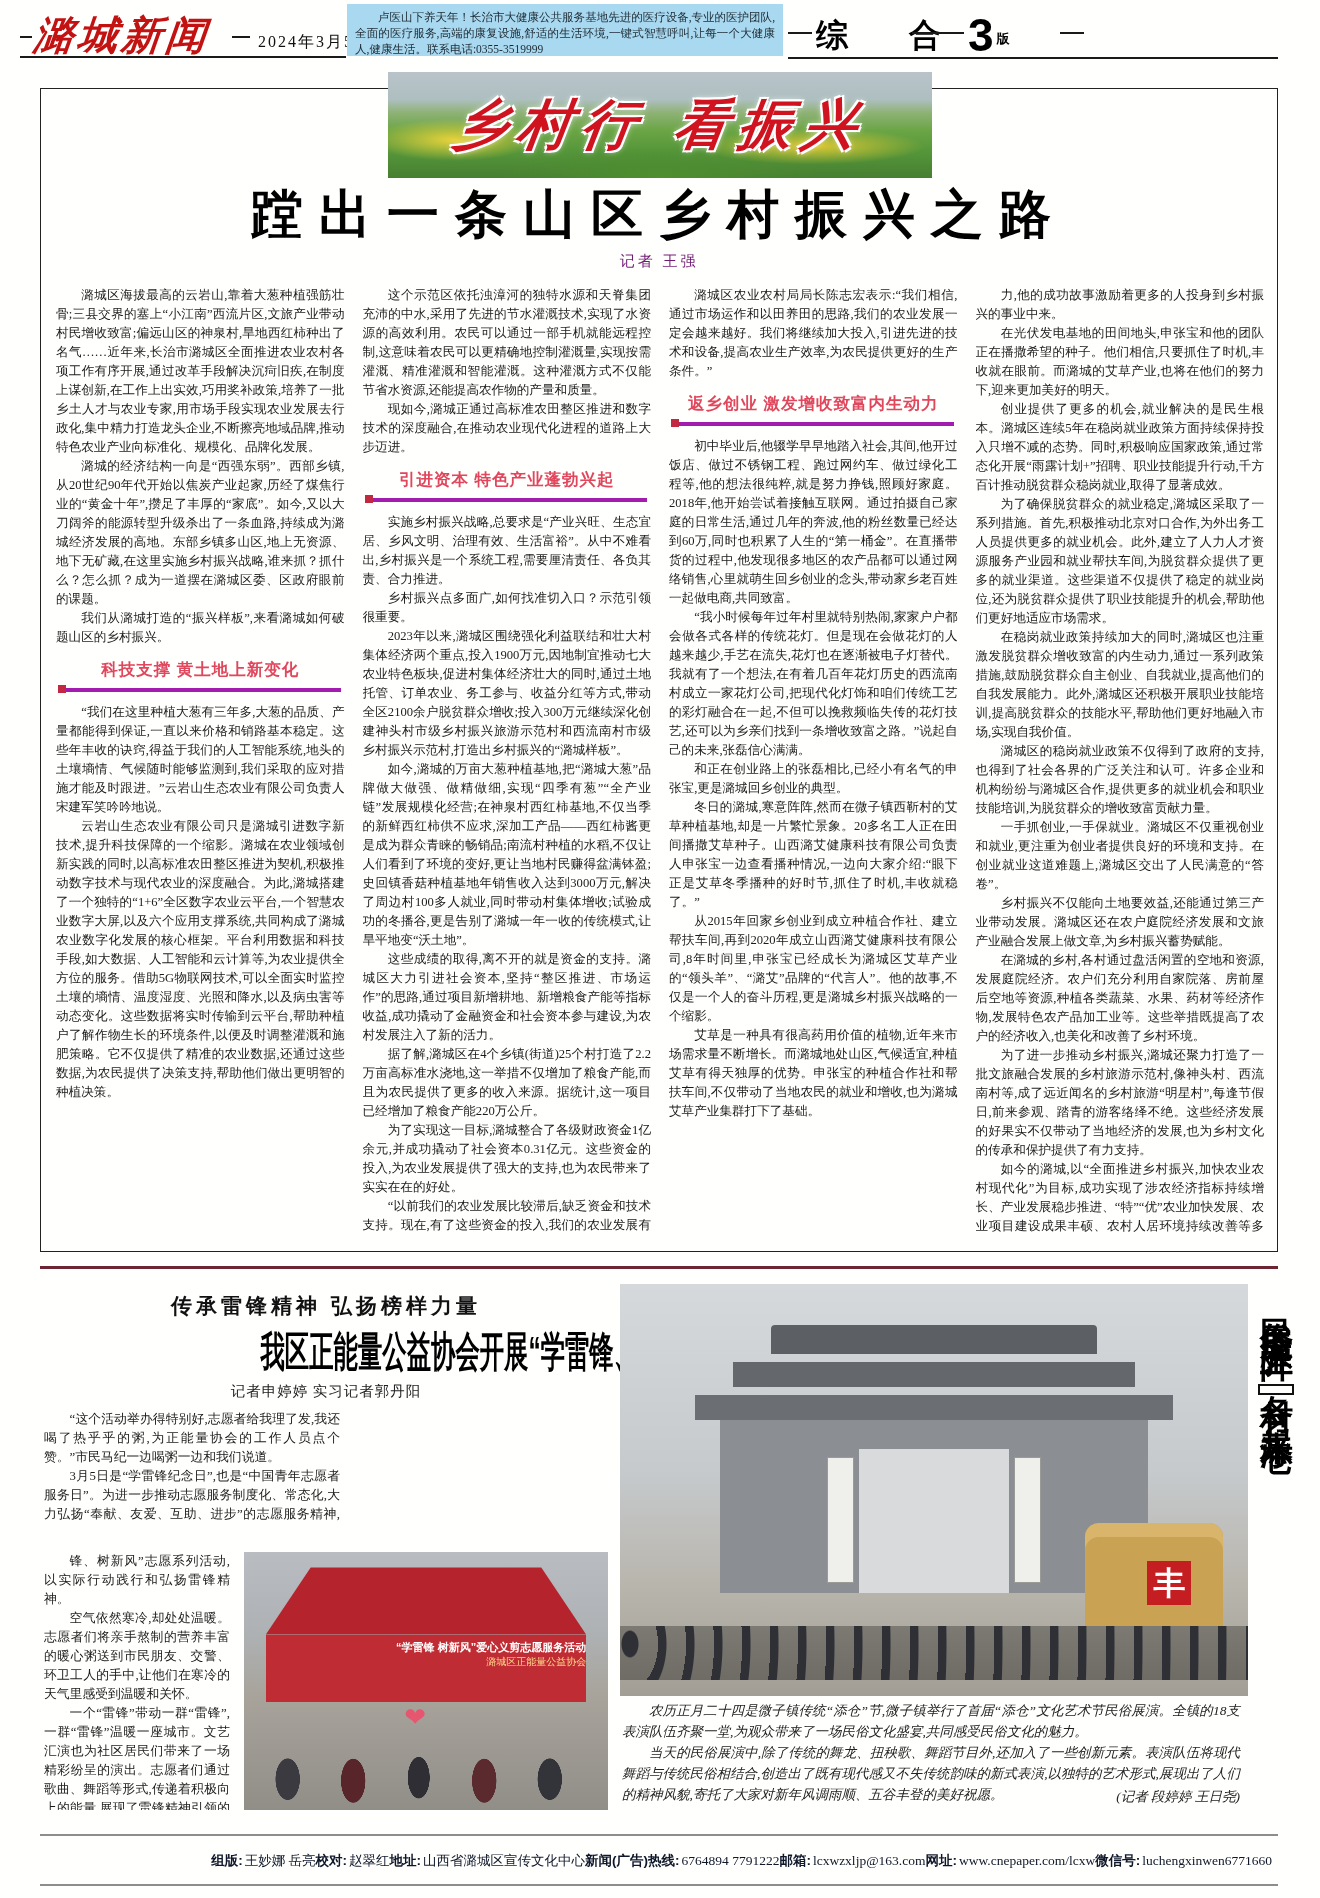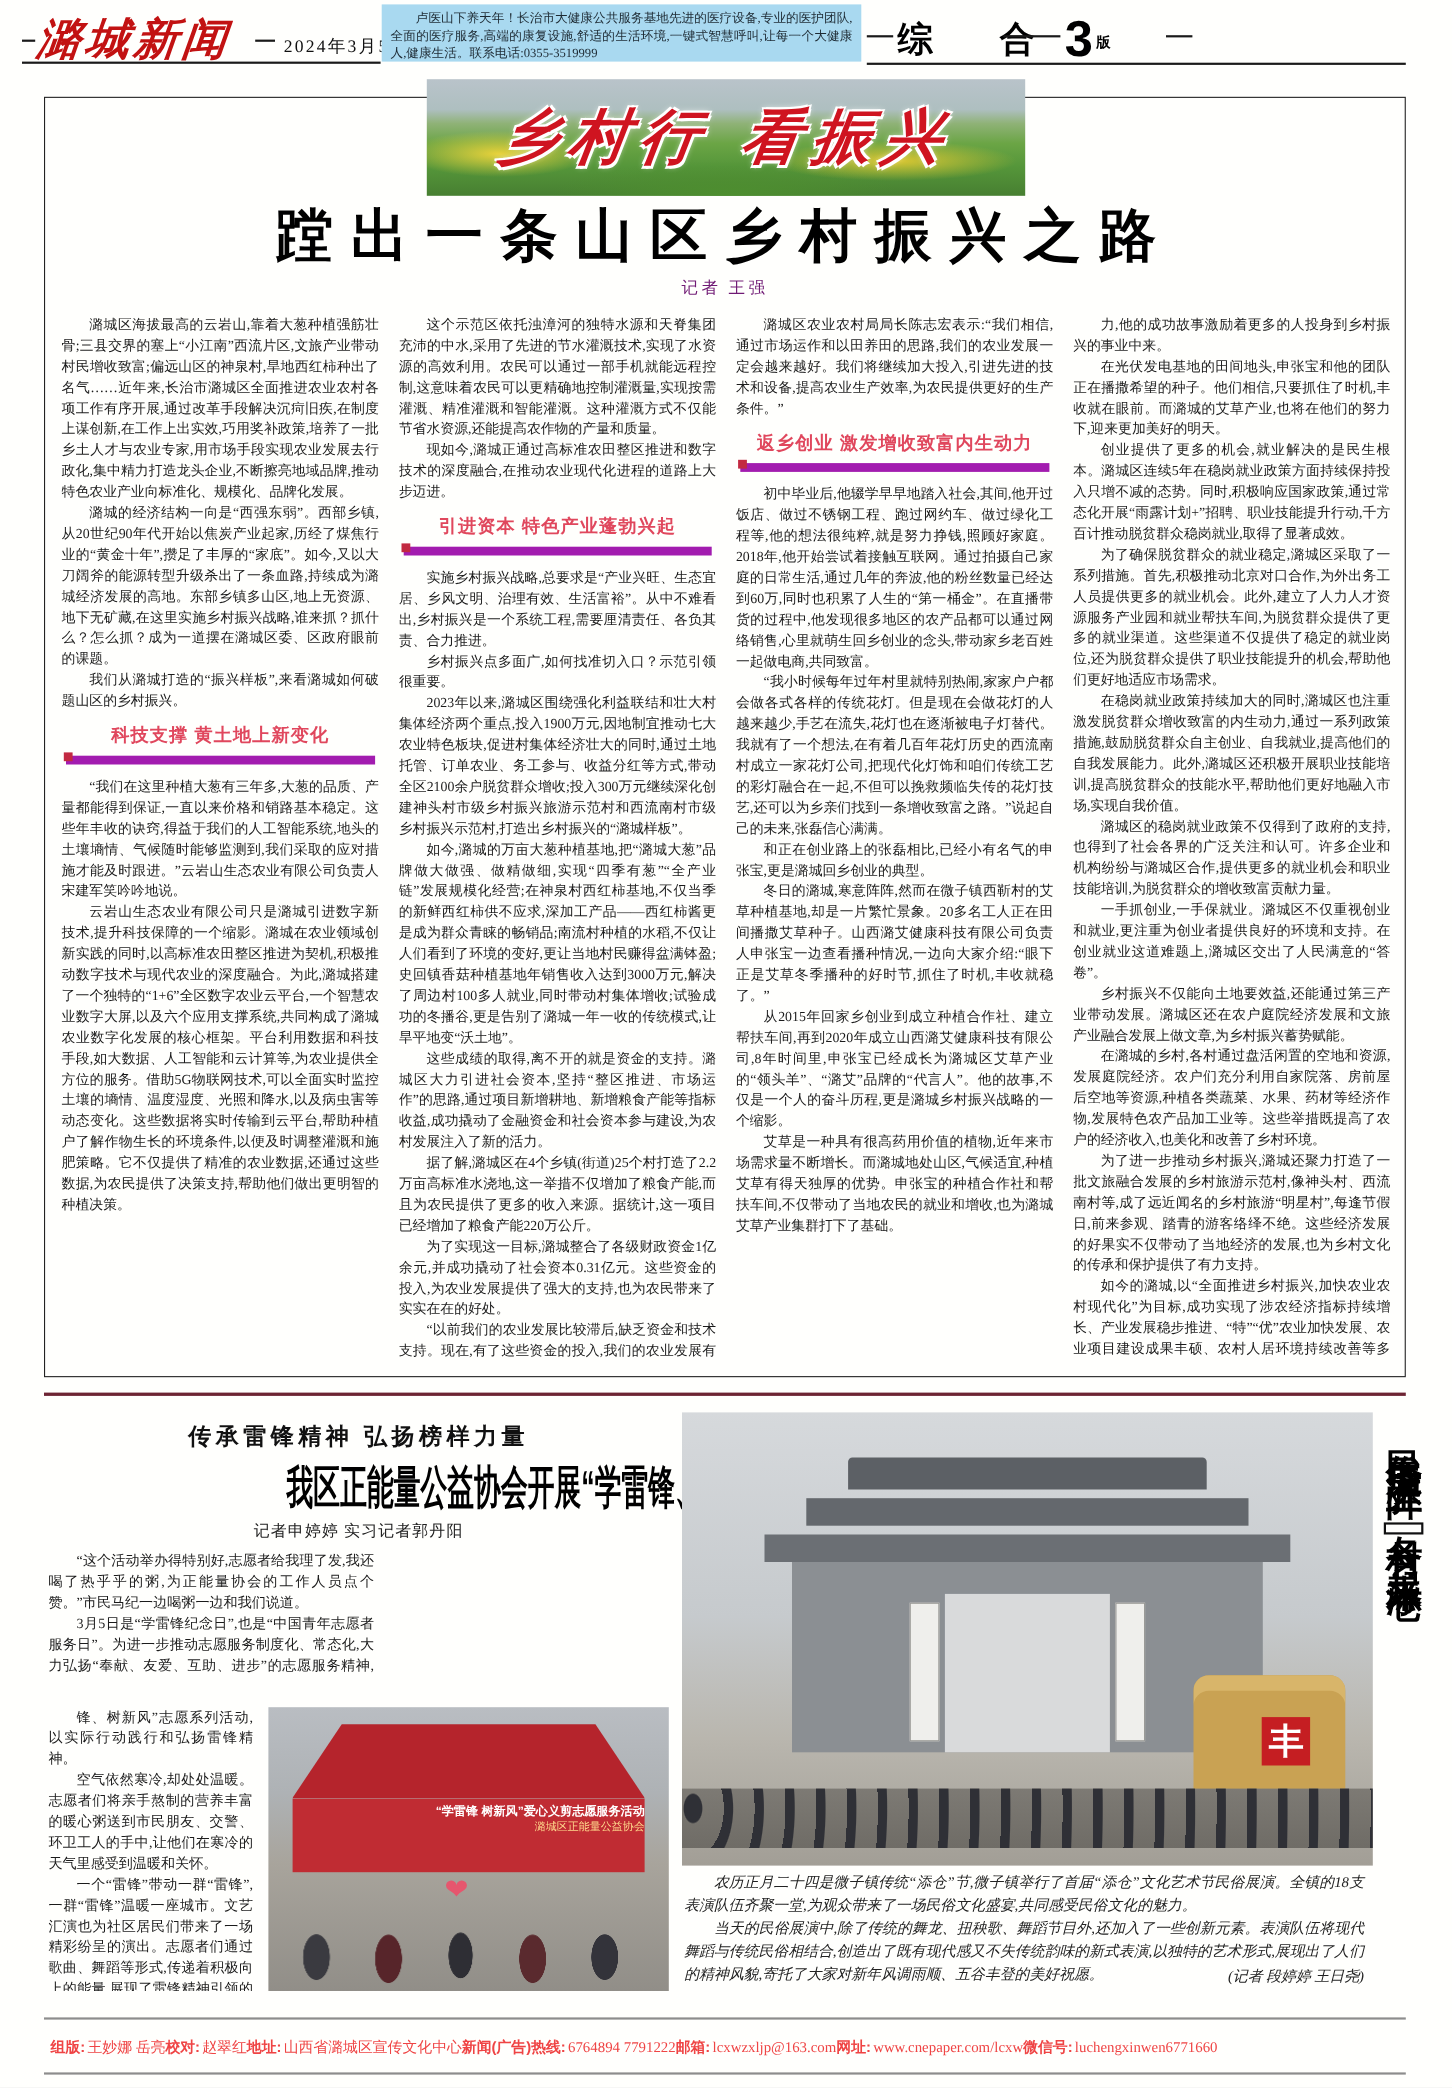--- a/index.html
+++ b/index.html
@@ -33,21 +33,21 @@
                letter-spacing:10px;color:#cf1420;white-space:nowrap;transform:skewX(-8deg);
                text-shadow:-2px -2px 0 #fff,2px -2px 0 #fff,-2px 2px 0 #fff,2px 2px 0 #fff,0 0 7px #fff;}
   .headline{left:40px;top:180px;width:1238px;text-align:center;font-family:"Liberation Sans",sans-serif;
             font-weight:bold;font-size:52px;letter-spacing:16px;color:#000;z-index:2;}
   .byline{left:40px;top:252px;width:1238px;text-align:center;font-size:15px;letter-spacing:3px;color:#701a75;}
 
   .cols{left:56px;top:286px;width:1208px;height:950px;display:flex;gap:18px;}
   .col{flex:1 1 0;overflow:hidden;text-align:justify;font-size:12.6px;line-height:19px;color:#1b1b1b;}
   .col p{margin:0;text-indent:2em;}
   .subhead{position:relative;margin:13px 4px 11px 4px;padding-bottom:7px;text-align:center;
-           border-bottom:8px solid #a21caf;}
+           border-bottom:4px solid #a21caf;}
   .subhead span{font-family:"Liberation Sans",sans-serif;font-weight:bold;font-size:16.5px;
                 letter-spacing:1px;color:#e0475d;}
   .subhead::before{content:"";position:absolute;left:-2px;bottom:-5px;width:8px;height:8px;background:#c22941;}
 
   
   .divider{left:40px;top:1266px;width:1238px;height:3px;background:#6d2433;}
 
   
   .bl{left:40px;top:1284px;width:572px;height:530px;}
   .bl-kicker{position:absolute;left:0;top:8px;width:100%;text-align:center;font-family:"Liberation Sans",sans-serif;
@@ -103,21 +103,21 @@
   .credit{left:622px;top:1788px;width:618px;text-align:right;font-style:italic;font-size:13.5px;color:#222;}
 
   .vtitle{left:1248px;top:1292px;width:56px;height:522px;writing-mode:vertical-rl;text-orientation:upright;
           font-family:"Liberation Sans",sans-serif;font-weight:900;font-size:33px;letter-spacing:5px;
           color:#000;display:flex;align-items:center;}
   .vtitle .boxed{border:2.5px solid #111;padding:1px 1px;margin:5px 0;font-size:28px;line-height:30px;}
 
   
   .f-rule{left:40px;width:1238px;height:2px;background:#8d8d8d;}
   .footer-row{left:40px;top:1842px;width:1238px;height:38px;display:flex;align-items:center;
-              justify-content:flex-start;padding:0 6px;box-sizing:border-box;font-size:13.5px;color:#ef4444;}
+              justify-content:flex-end;padding:0 6px;box-sizing:border-box;font-size:13.5px;color:#0f172a;}
   .f-item b{font-family:"Liberation Sans",sans-serif;font-weight:bold;margin-right:2px;}
 </style>
 </head>
 <body>
 
 <div class="page">
 
   <div class="abs rule" style="left:20px;top:36px;width:12px;"></div>
   <div class="abs masthead">潞城新闻</div>
   <div class="abs rule" style="left:232px;top:36px;width:18px;"></div>

